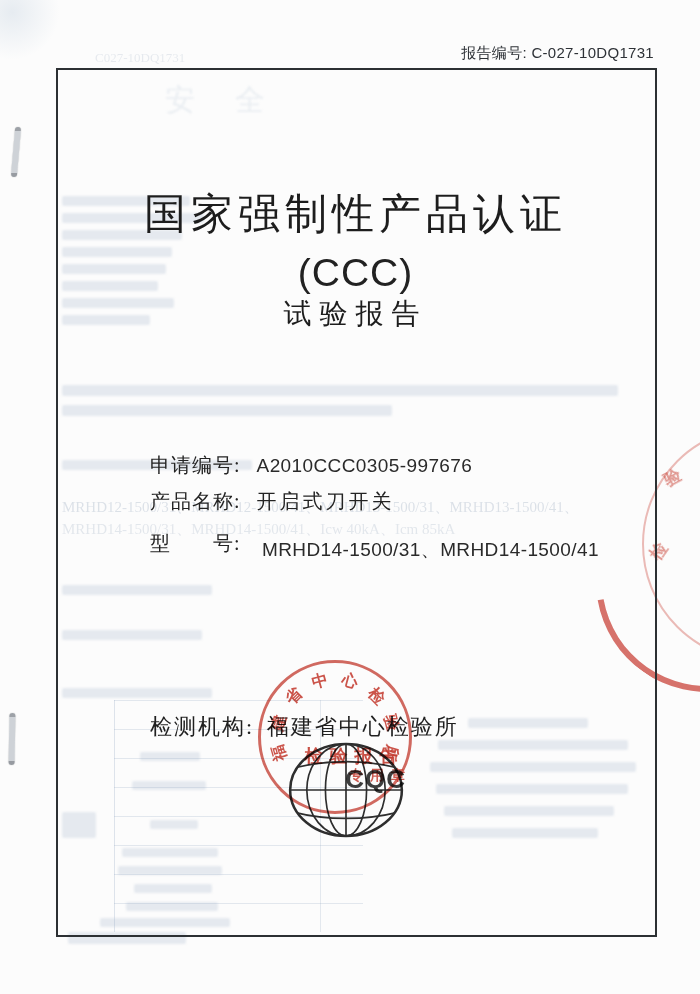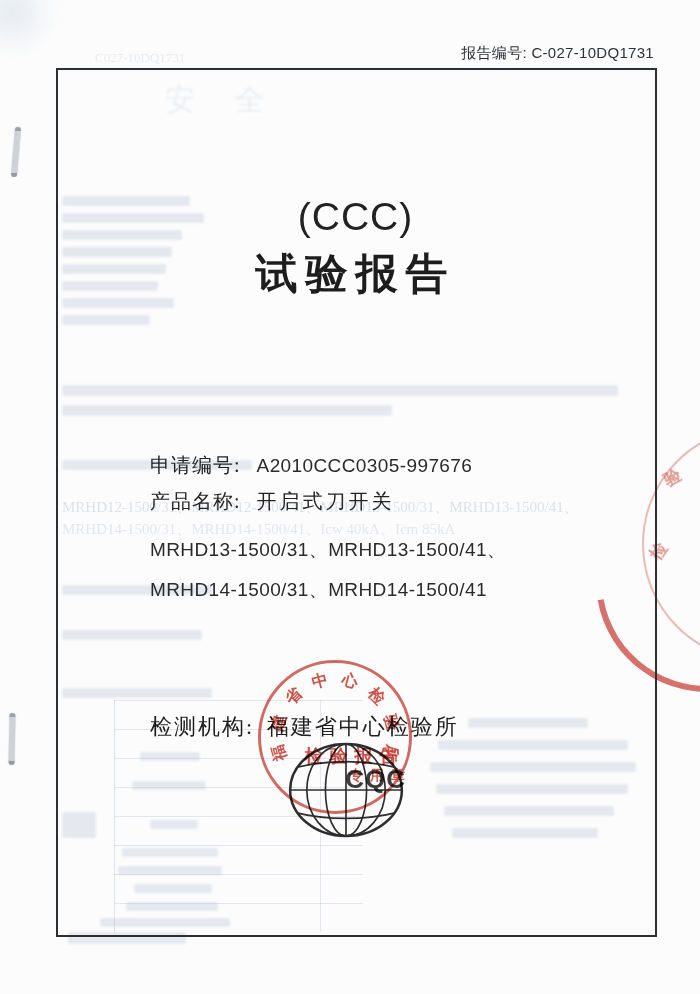--- a/index.html
+++ b/index.html
@@ -21,21 +21,21 @@
   .report-no{right:46px;top:44px;font-family:"Liberation Sans",sans-serif;
     font-size:15px;color:#2e3237;letter-spacing:.3px;}
   
   .border-box{left:56px;top:68px;width:597px;height:865px;
     border:2px solid #2c3033;background:transparent;}
   
   .title-wrap{left:56px;top:186px;width:599px;text-align:center;color:#1d1d1d;}
   .title-cn1{font-size:42px;letter-spacing:5px;font-weight:500;}
   .title-ccc{font-size:39px;font-family:"Liberation Sans",sans-serif;
     font-weight:500;letter-spacing:1px;margin-top:9px;color:#222;}
-  .title-cn2{font-size:42px;letter-spacing:8px;font-weight:700;margin-top:7px;}
+  .title-cn2{font-size:28px;letter-spacing:8px;font-weight:400;margin-top:0;}
   
   .fieldrow{left:150px;white-space:nowrap;color:#232323;}
   .flabel{font-size:20px;letter-spacing:1px;margin-right:12px;}
   .fvalue-sans{font-family:"Liberation Sans",sans-serif;font-size:19px;color:#2a2a2a;letter-spacing:.4px;}
   .fvalue-cn{font-size:20px;letter-spacing:3px;}
   #row-application{top:452px;}
   #row-product{top:488px;}
   #row-model{top:530px;display:flex;}
   #row-model .flabel{width:112px;margin-right:0;}
   .model-lines div{font-family:"Liberation Sans",sans-serif;font-size:19px;
@@ -138,37 +138,38 @@
 <div class="abs edge-char" style="left:650px;top:540px;transform:rotate(-55deg);">检</div>
 
 <div class="abs report-no">
   <span>报告编号:</span>
   <span style="">C-027-10DQ1731</span>
 </div>
 
 <div class="abs border-box"></div>
 
 <div class="abs title-wrap">
+  <div class="title-cn1">国家强制性产品认证</div>
   <div class="title-ccc">(CCC)</div>
   <div class="title-cn2">试验报告</div>
 </div>
 
 <div class="abs fieldrow" id="row-application">
   <span class="flabel">申请编号:</span>
   <span class="fvalue-sans">A2010CCC0305-997676</span>
 </div>
 
 <div class="abs fieldrow" id="row-product">
   <span class="flabel">产品名称:</span>
   <span class="fvalue-cn">开启式刀开关</span>
 </div>
 
 <div class="abs fieldrow" id="row-model">
+  <span class="flabel">型　　号:</span>
   <div class="model-lines">
-    <div>MRHD13-1500/31、MRHD13-1500/41、</div>
     <div>MRHD14-1500/31、MRHD14-1500/41</div>
   </div>
 </div>
 
 <div class="abs agency">
   <span>检测机构:</span>
   <span style="margin-left:5px;text-align:center;">福建省中心检验所</span>
 </div>
 
 <div class="abs stamp">

